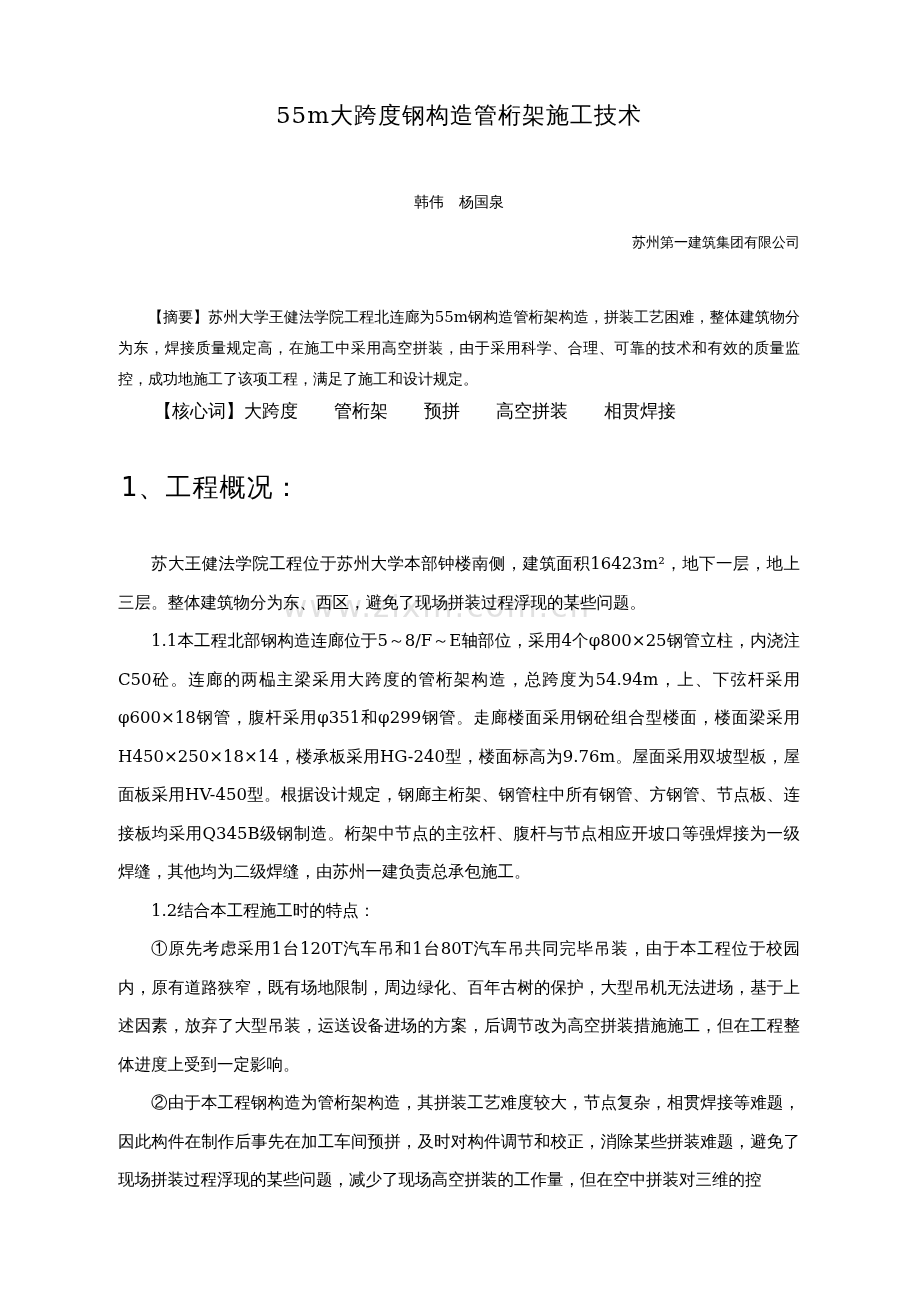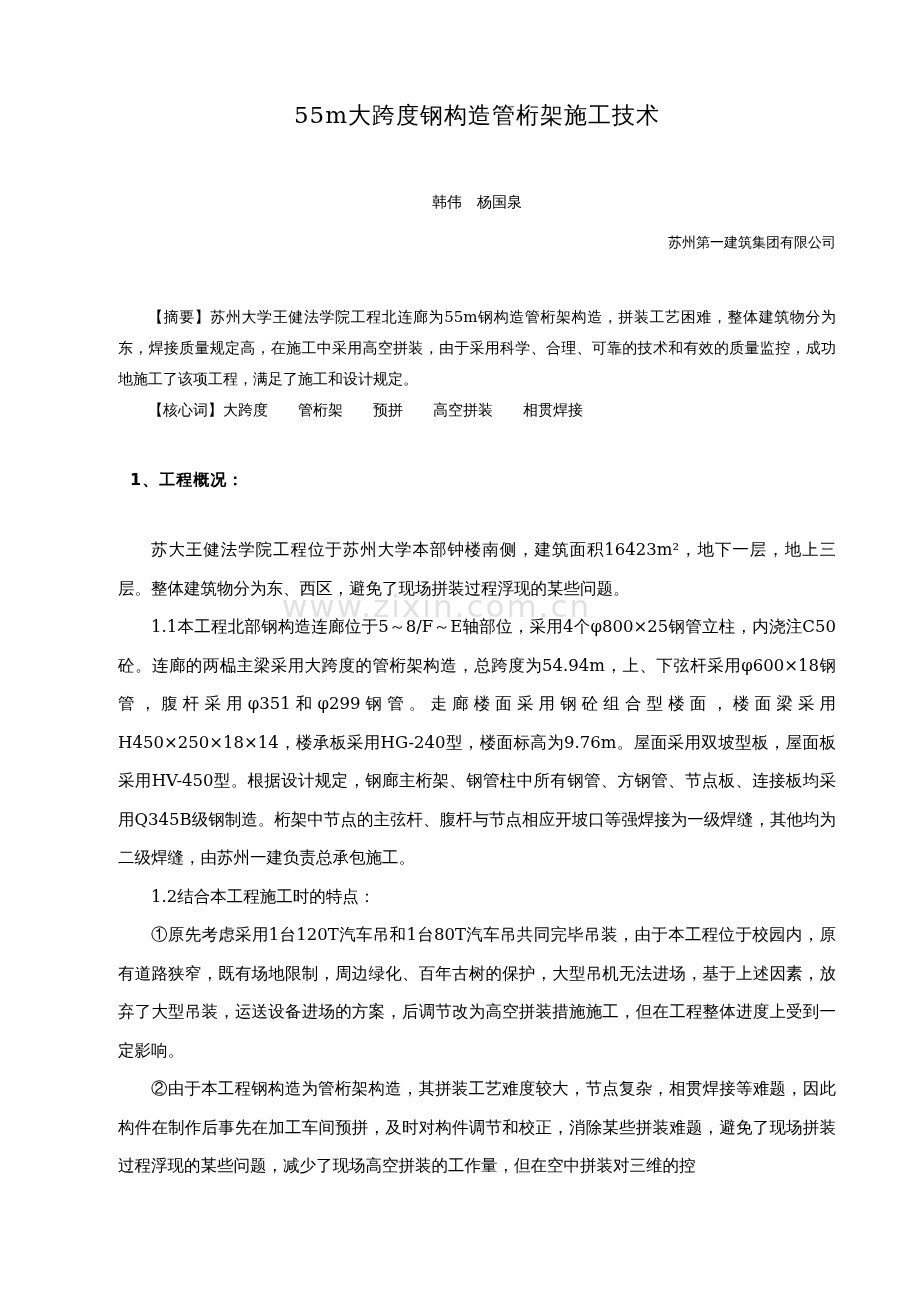--- a/index.html
+++ b/index.html
@@ -26,21 +26,21 @@
     font-size: 31px;
     letter-spacing: 2px;
     color: #c9c9c9;
     opacity: 0.55;
     user-select: none;
     white-space: nowrap;
   }
   .content {
     position: relative;
     z-index: 1;
-    padding: 100px 84px 0 118px;
+    padding: 100px 120px 0 118px;
   }
   .title {
     margin: 0 0 62px 0;
     text-align: center;
     font-size: 23px;
     font-weight: 500;
     letter-spacing: 1px;
   }
   .authors {
     text-align: center;
@@ -54,29 +54,29 @@
   }
   .abstract {
     margin: 0;
     font-size: 15px;
     line-height: 31px;
     text-align: justify;
     text-indent: 2em;
   }
   .keywords {
     margin: 0 0 0 0;
-    font-size: 15px;
+    font-size: 18px;
     line-height: 31px;
     text-indent: 2em;
   }
   .section-heading {
-    margin: 44px 0 40px 12px;
+    margin: 44px 0 40px 3px;
     font-family: "DejaVu Sans", "Liberation Sans", sans-serif;
-    font-size: 16px;
-    font-weight: bold;
+    font-size: 26px;
+    font-weight: normal;
     letter-spacing: 1px;
   }
   .body-para {
     margin: 0;
     font-size: 16.5px;
     line-height: 38.5px;
     text-align: justify;
     text-indent: 2em;
   }
 </style>

